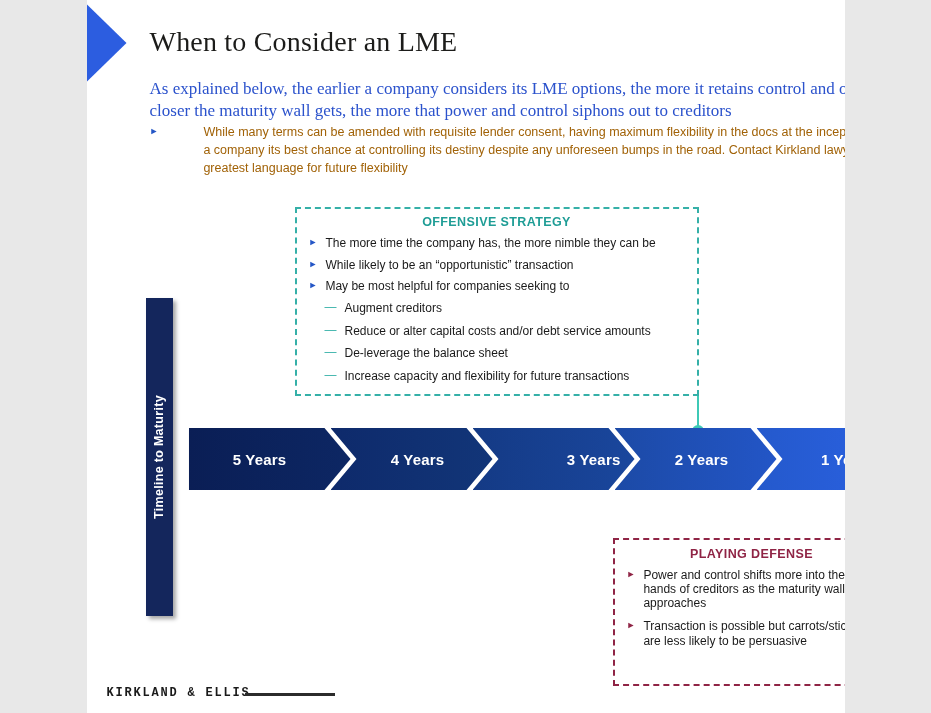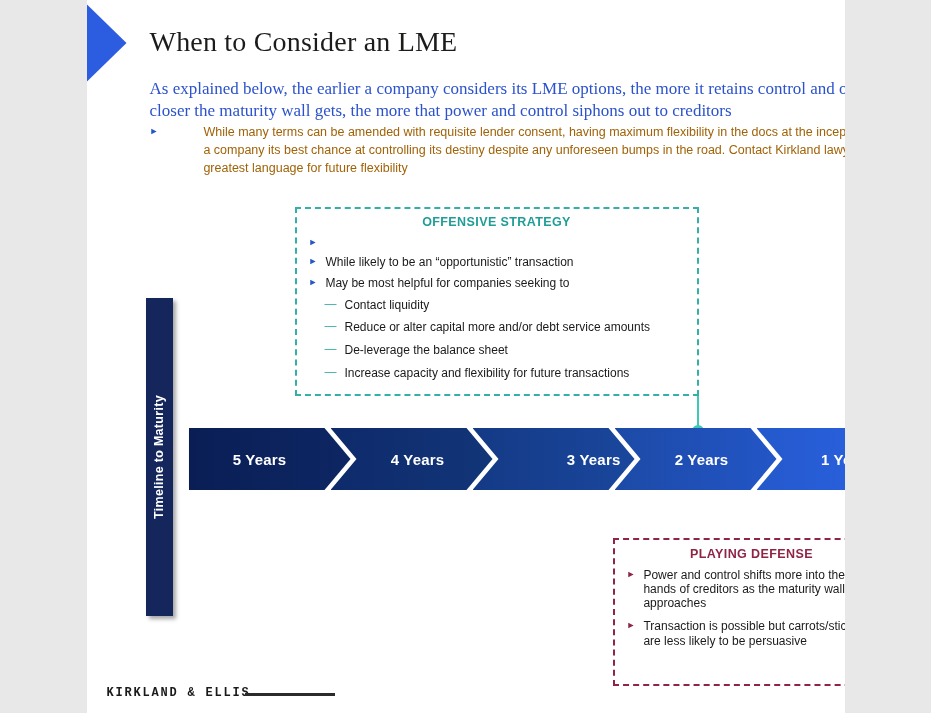--- a/index.html
+++ b/index.html
@@ -97,36 +97,37 @@
 
   <div class="intro-row">
     <span class="tri">►</span>
     <p>While many terms can be amended with requisite lender consent, having maximum flexibility in the docs at the inception of the deal gives a company its best chance at controlling its destiny despite any unforeseen bumps in the road. Contact Kirkland lawyers for the latest and greatest language for future flexibility</p>
   </div>
 
   <div class="off-box">
     <div class="box-title">OFFENSIVE STRATEGY</div>
     <div class="row">
       <span class="tri">►</span>
+      <span>The more time the company has, the more nimble they can be</span>
     </div>
     <div class="row">
       <span class="tri">►</span>
       <span>While likely to be an “opportunistic” transaction</span>
     </div>
     <div class="row">
       <span class="tri">►</span>
       <span>May be most helpful for companies seeking to</span>
     </div>
     <div class="row sub">
       <span class="dash">—</span>
-      <span>Contact liquidity</span>
+      <span>Augment creditors</span>
     </div>
     <div class="row sub">
       <span class="dash">—</span>
-      <span>Reduce or alter capital more and/or debt service amounts</span>
+      <span>Reduce or alter capital costs and/or debt service amounts</span>
     </div>
     <div class="row sub">
       <span class="dash">—</span>
       <span>De-leverage the balance sheet</span>
     </div>
     <div class="row sub">
       <span class="dash">—</span>
       <span>Increase capacity and flexibility for future transactions</span>
     </div>
   </div>

